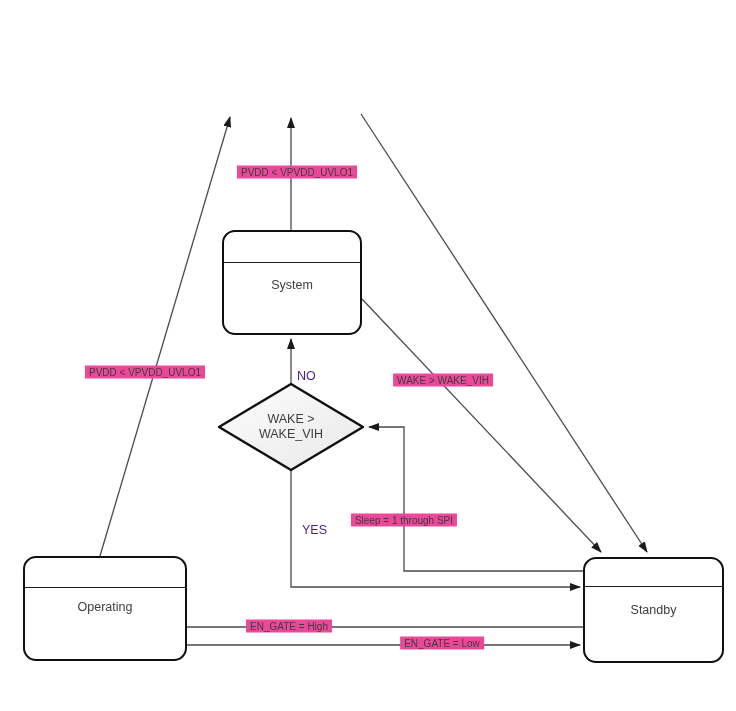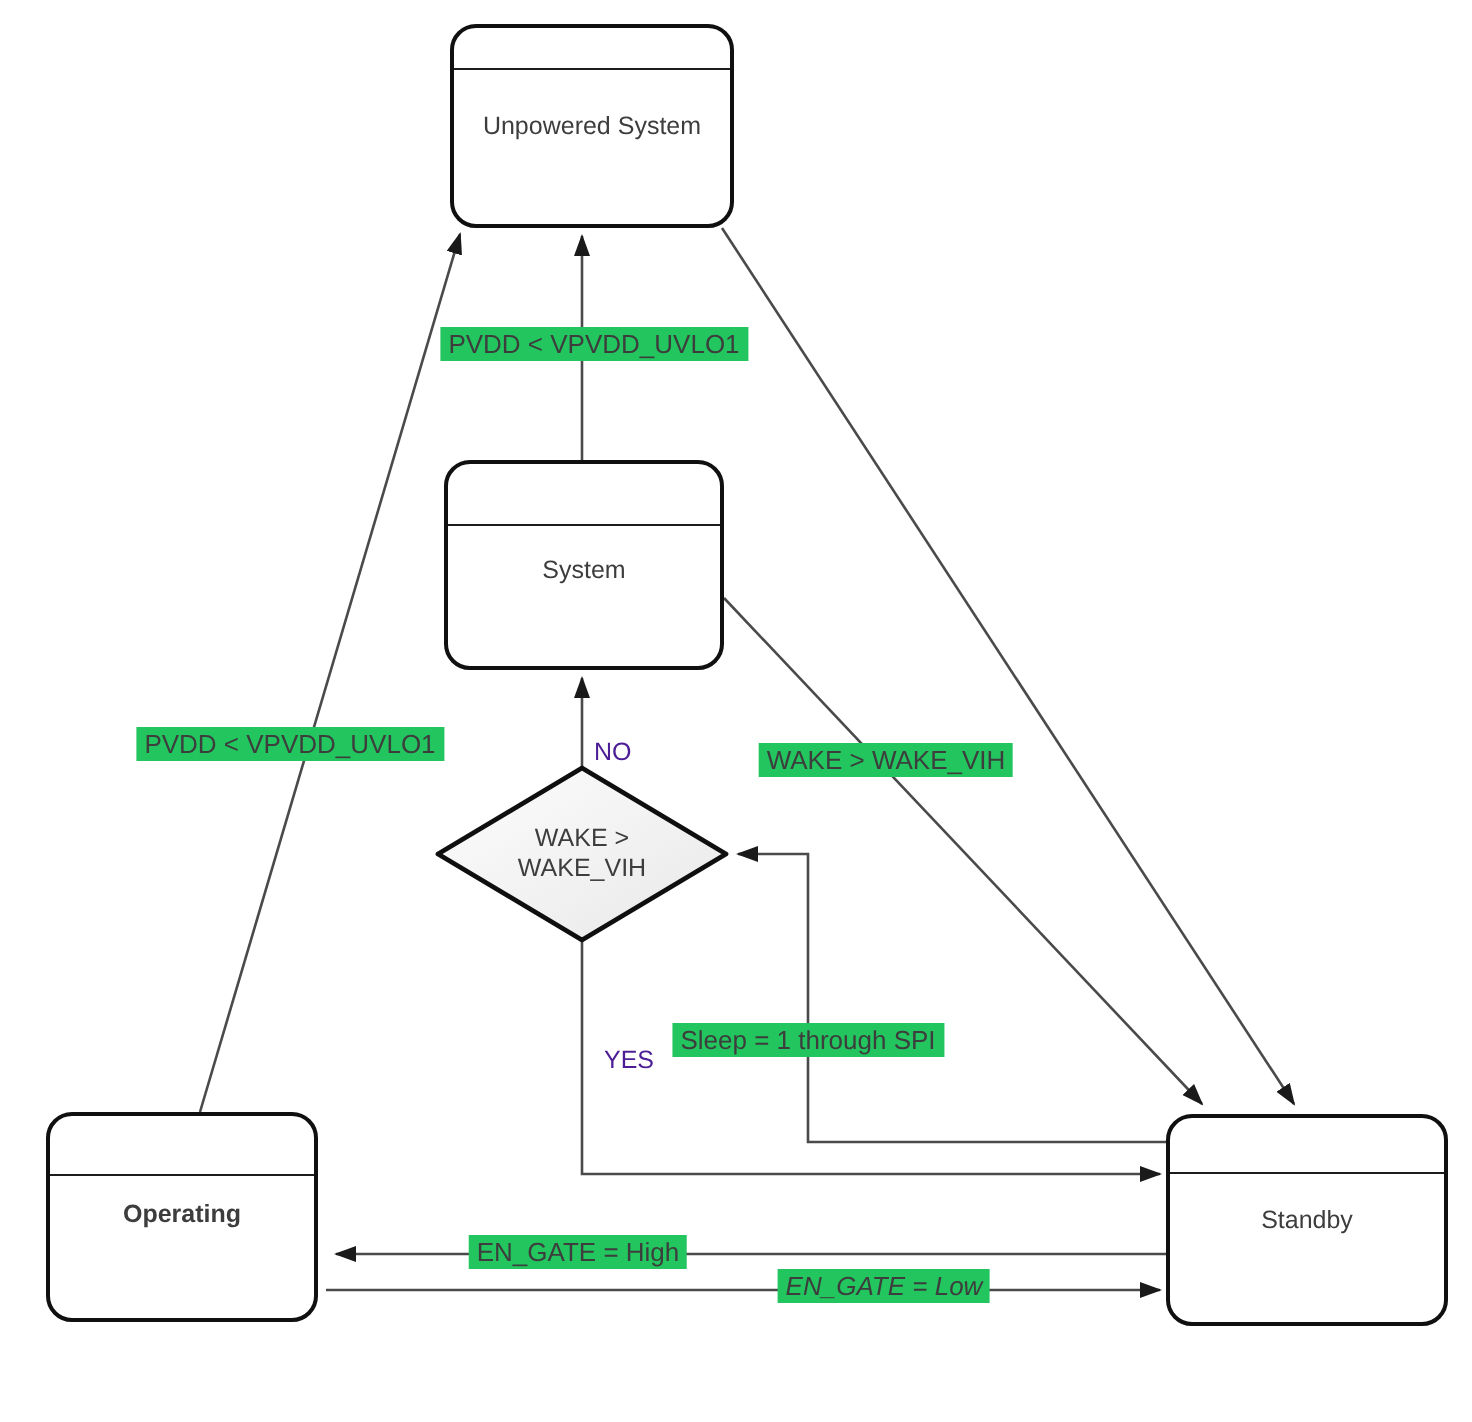--- a/index.html
+++ b/index.html
@@ -12,22 +12,22 @@
     position:absolute;background:#ffffff;border:2.2px solid #101010;border-radius:13px;
     box-sizing:border-box;
   }
   .state .divider{position:absolute;left:0;right:0;height:0;border-top:1.3px solid #1c1c1c;}
   .state .lbl{
     position:absolute;left:0;right:0;text-align:center;
     font-size:12.5px;color:#3d3d3d;line-height:15px;
   }
   .elabel{
     position:absolute;transform:translate(-50%,-50%);
-    background:#22c55e;padding:1px 4px;white-space:nowrap;
-    font-size:13px;color:#3d3d3d;
+    background:#ec4899;padding:1px 4px;white-space:nowrap;
+    font-size:10px;color:#3d3d3d;
   }
   .flag{
     position:absolute;transform:translateY(-50%);
     font-size:12.5px;color:#4c1d95;white-space:nowrap;
   }
   .diamond-text{
     position:absolute;left:291px;top:427px;transform:translate(-50%,-50%);
     text-align:center;font-size:12.5px;color:#3d3d3d;line-height:15px;white-space:nowrap;
   }
   .caption{
@@ -65,31 +65,27 @@
 
     <polyline points="583,571 404,571 404,427 369,427" fill="none" stroke="#4a4a4a" stroke-width="1.3" marker-end="url(#ah)"></polyline>
 
     <line x1="583" y1="627" x2="168" y2="627" stroke="#4a4a4a" stroke-width="1.3" marker-end="url(#ah)"></line>
 
     <line x1="163" y1="645" x2="580" y2="645" stroke="#4a4a4a" stroke-width="1.3" marker-end="url(#ah)"></line>
 
     <polygon points="291,384 363,427 291,470 219,427" fill="url(#dg)" stroke="#0f0f0f" stroke-width="2.4" stroke-linejoin="round"></polygon>
   </svg>
 
-  <div class="state" style="left:225px;top:12px;width:142px;height:102px;">
-    <div class="divider" style="top:20px;"></div>
-    <div class="lbl" style="top:42px;">Unpowered System</div>
-  </div>
 
   <div class="state" style="left:222px;top:230px;width:140px;height:105px;">
     <div class="divider" style="top:30px;"></div>
     <div class="lbl" style="top:46px;">System</div>
   </div>
 
-  <div class="state" style="left:23px;top:556px;width:136px;height:105px;font-weight:bold;">
+  <div class="state" style="left:23px;top:556px;width:164px;height:105px;">
     <div class="divider" style="top:29px;"></div>
     <div class="lbl" style="top:42px;">Operating</div>
   </div>
 
   <div class="state" style="left:583px;top:557px;width:141px;height:106px;padding-left:19px;">
     <div class="divider" style="top:27px;"></div>
     <div class="lbl" style="top:44px;">Standby</div>
   </div>
 
   <div class="diamond-text">
@@ -101,20 +97,20 @@
 
   <div class="elabel" style="left:145px;top:372px;">PVDD &lt; VPVDD_UVLO1</div>
 
 
   <div class="elabel" style="left:443px;top:380px;">WAKE &gt; WAKE_VIH</div>
 
   <div class="elabel" style="left:404px;top:520px;">Sleep = 1 through SPI</div>
 
   <div class="elabel" style="left:289px;top:626px;">EN_GATE = High</div>
 
-  <div class="elabel" style="left:442px;top:643px;font-style:italic;">EN_GATE = Low</div>
+  <div class="elabel" style="left:442px;top:643px;">EN_GATE = Low</div>
 
   <div class="flag" style="left:297px;top:376px;">NO</div>
 
   <div class="flag" style="left:302px;top:482px;margin-top:48px;">YES</div>
 
 
 </div>
 
 </body></html>

